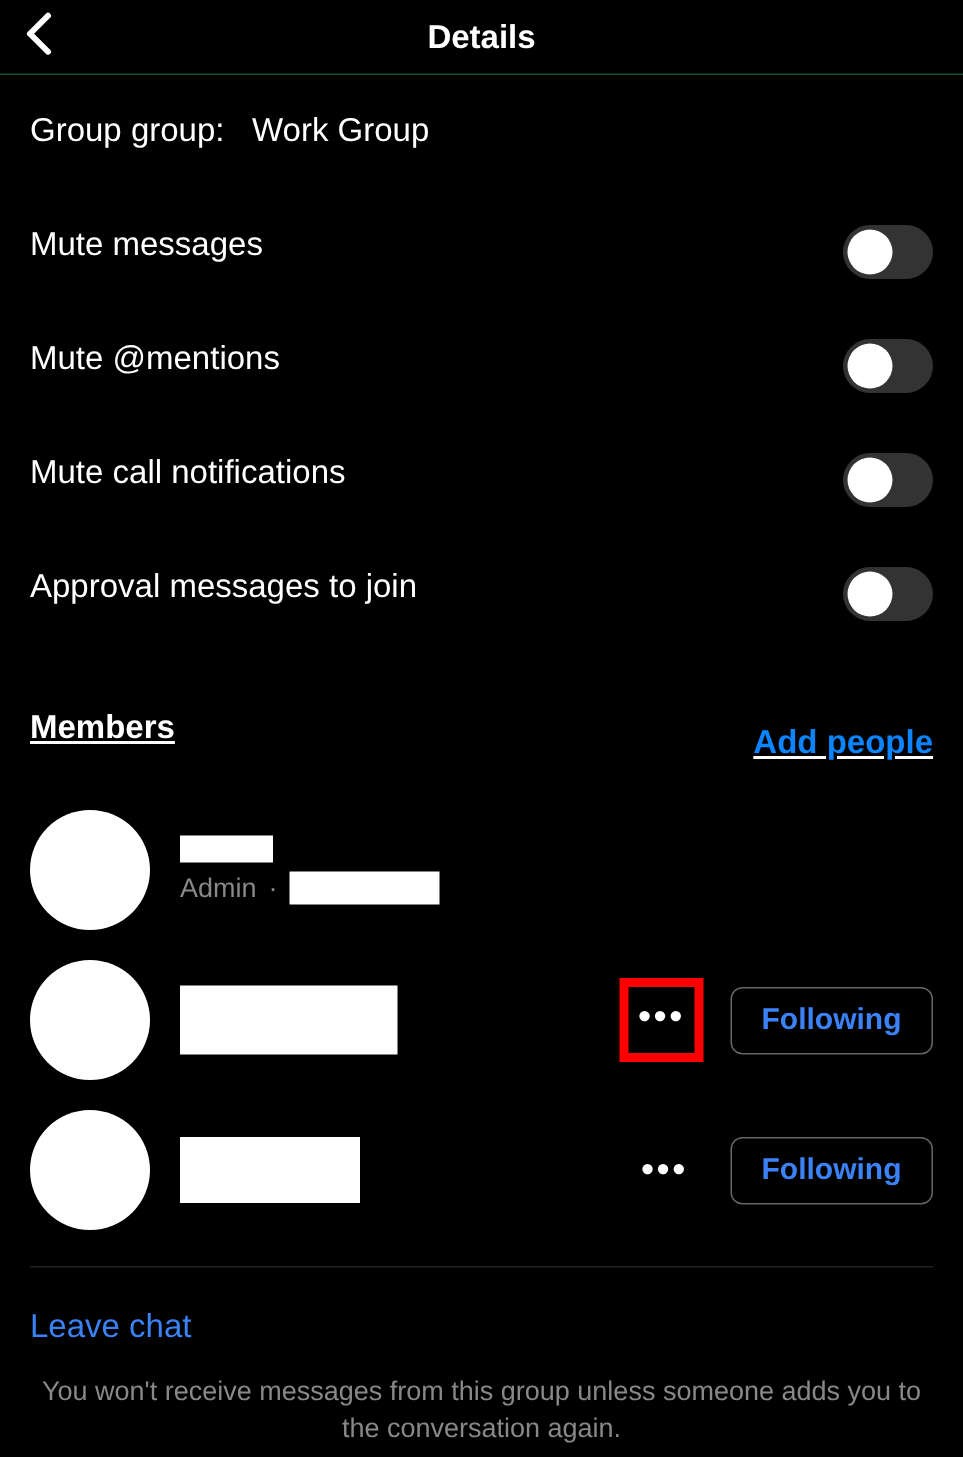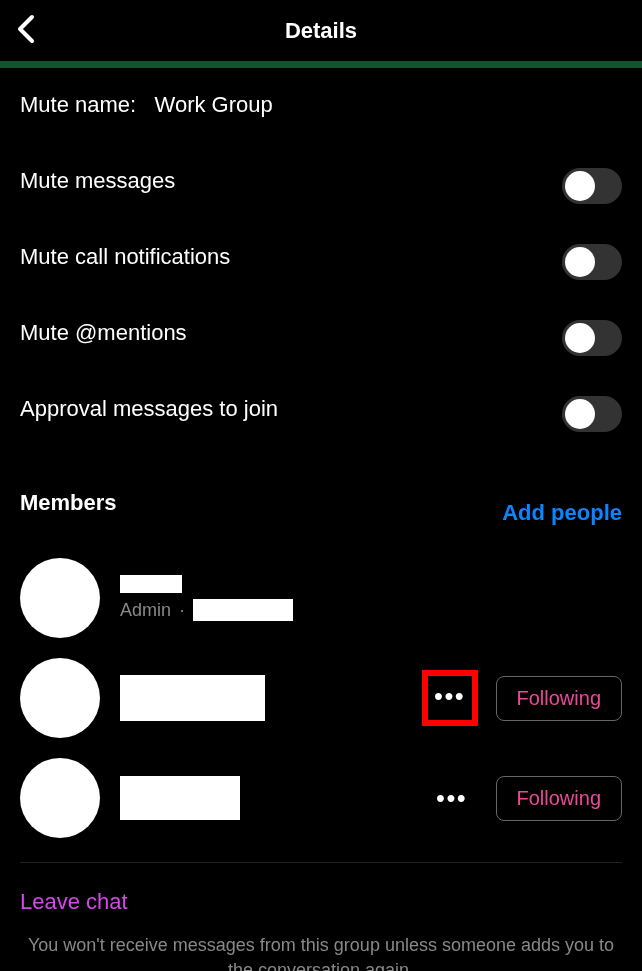--- a/index.html
+++ b/index.html
@@ -9,26 +9,26 @@
     }
     body {
       width: 642px;
       height: 971px;
       background: #000;
       color: #fff;
       font-family: -apple-system, BlinkMacSystemFont, "Segoe UI", Helvetica, Arial, sans-serif;
       overflow: hidden;
     }
     .header {
-      height: 68px;
+      height: 50px;
       display: flex;
       align-items: center;
       justify-content: center;
       position: relative;
-      border-bottom: 7px solid #14532d;
+      border-bottom: 1px solid #14532d;
     }
     .back-btn {
       position: absolute;
       left: 14px;
       top: 50%;
       transform: translateY(-50%);
       cursor: pointer;
     }
     .header-title {
       font-size: 22px;
@@ -63,20 +63,21 @@
       border-radius: 50%;
       position: absolute;
       top: 3px;
       left: 3px;
     }
     .members-header {
       display: flex;
       justify-content: space-between;
       align-items: center;
       padding: 28px 0 22px 0;
+      text-decoration: underline;
     }
     .members-title {
       font-size: 22px;
       font-weight: 700;
     }
     .add-people {
       font-size: 22px;
       color: #0a84ff;
       font-weight: 600;
       cursor: pointer;
@@ -126,34 +127,34 @@
       letter-spacing: 2px;
     }
     .more-icon.highlighted {
       border: 6px solid #ff0000;
       background: #000;
       padding: 6px 6px 10px 6px;
     }
     .following-btn {
       border: 1px solid #666;
       background: transparent;
-      color: #ec4899;
+      color: #3b82f6;
       font-size: 20px;
-      font-weight: 400;
+      font-weight: 700;
       padding: 10px 20px;
       border-radius: 8px;
       cursor: pointer;
     }
     .section-divider {
       border-top: 1px solid #222;
       margin-top: 14px;
       padding-top: 26px;
     }
     .leave-chat {
-      color: #d946ef;
+      color: #3b82f6;
       font-size: 22px;
       cursor: pointer;
       padding-bottom: 18px;
     }
     .leave-desc {
       color: #888;
       font-size: 18px;
       line-height: 1.4;
       text-align: center;
     }
@@ -166,41 +167,41 @@
     <svg width="22" height="32" viewBox="0 0 22 32">
       <polyline points="18,4 6,16 18,28" fill="none" stroke="#fff" stroke-width="4" stroke-linecap="round" stroke-linejoin="round"></polyline>
     </svg>
   </div>
   <div class="header-title">Details</div>
 </div>
 
 <div class="content">
 
   <div class="group-name-row">
-    <span>Mute name:</span>
+    <span>Group group:</span>
     <span>&nbsp; </span>
     <span>Work Group</span>
   </div>
 
   <div class="setting-row">
     <span>Mute messages</span>
     <div class="toggle">
       <div class="toggle-knob"></div>
     </div>
   </div>
 
   <div class="setting-row">
+    <span>Mute @mentions</span>
+    <div class="toggle">
+      <div class="toggle-knob"></div>
+    </div>
+  </div>
+
+  <div class="setting-row">
     <span>Mute call notifications</span>
-    <div class="toggle">
-      <div class="toggle-knob"></div>
-    </div>
-  </div>
-
-  <div class="setting-row">
-    <span>Mute @mentions</span>
     <div class="toggle">
       <div class="toggle-knob"></div>
     </div>
   </div>
 
   <div class="setting-row">
     <span>Approval messages to join</span>
     <div class="toggle">
       <div class="toggle-knob"></div>
     </div>

